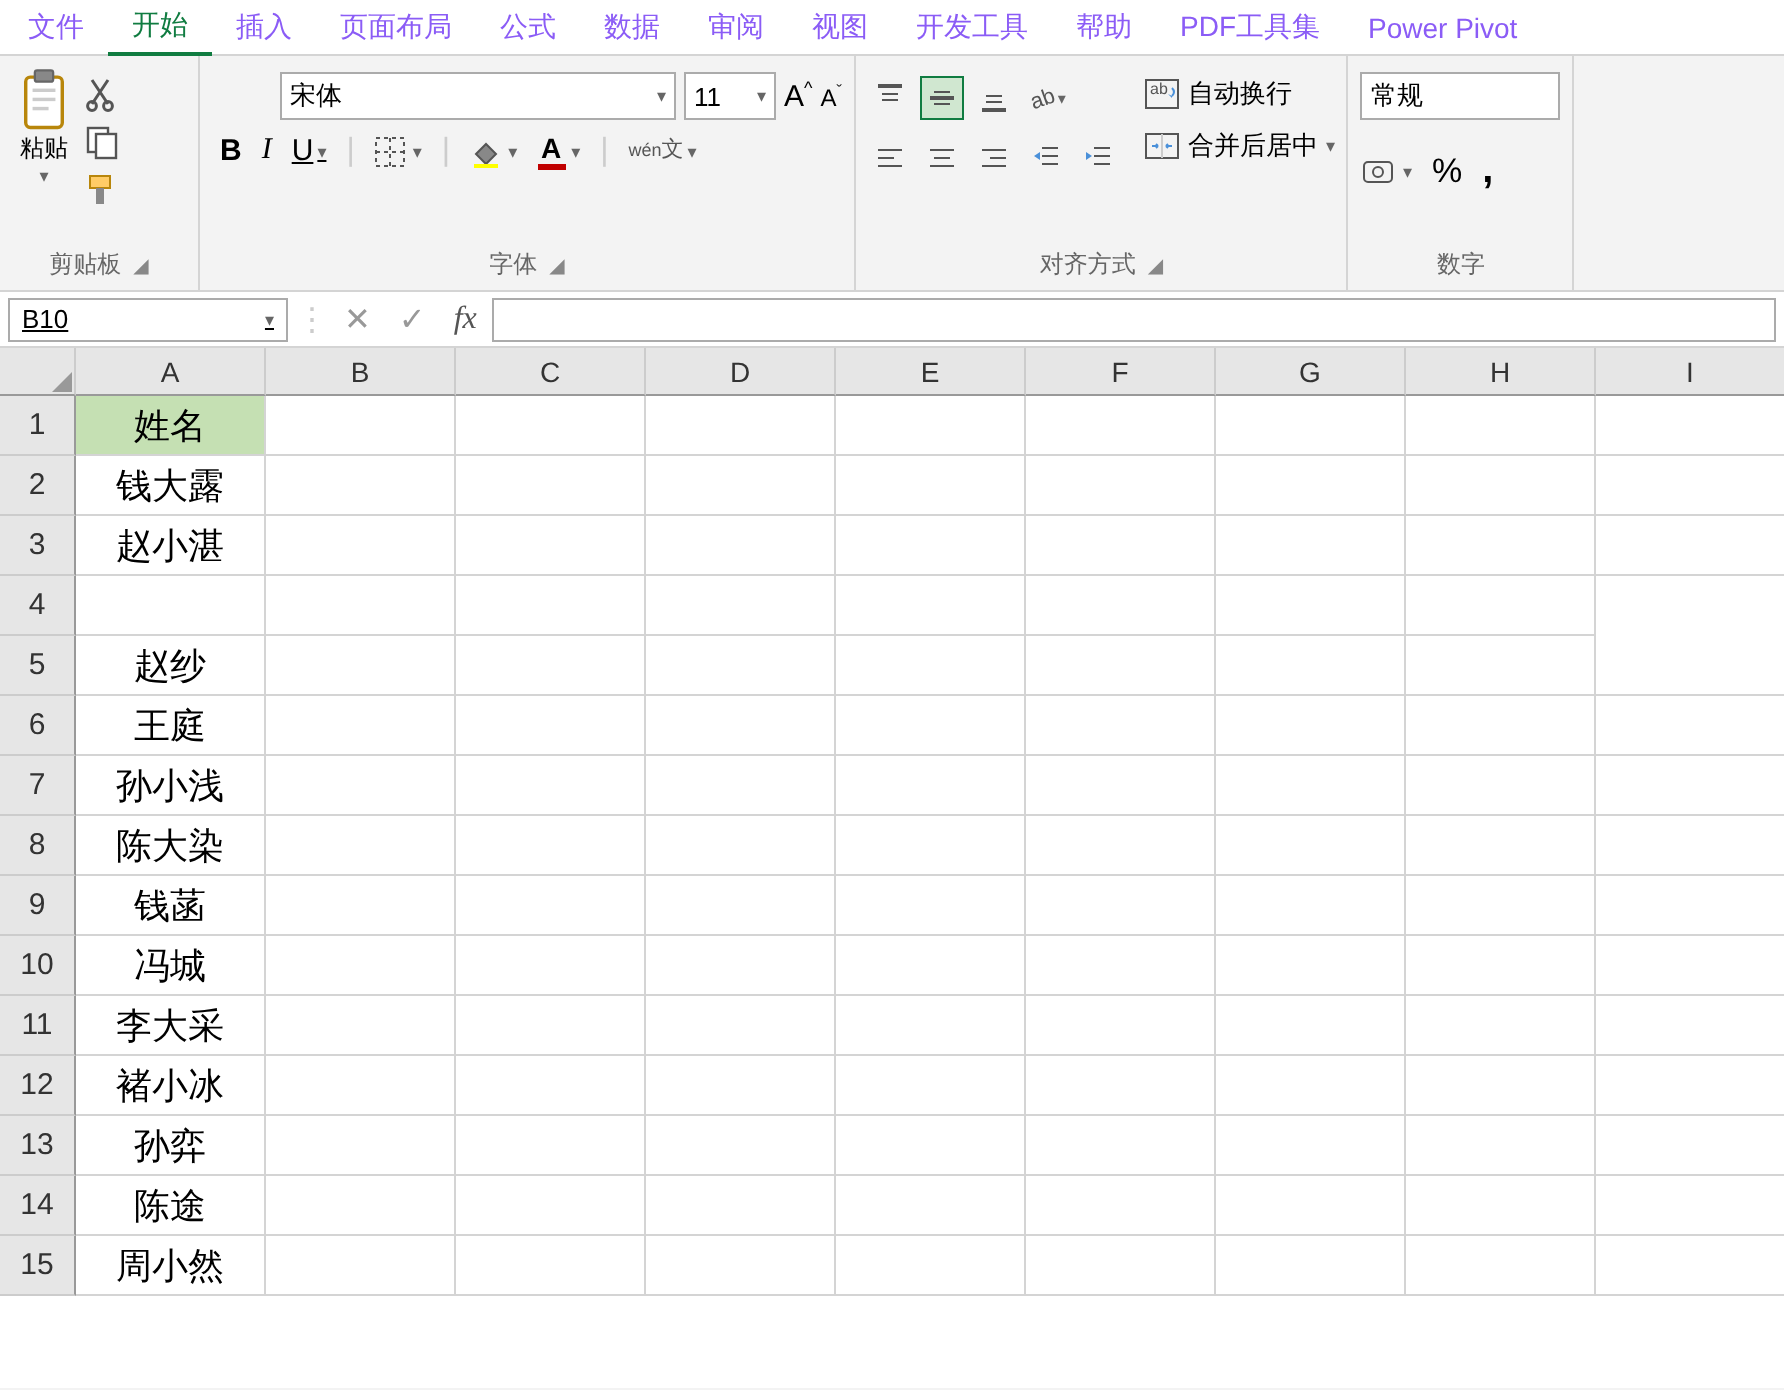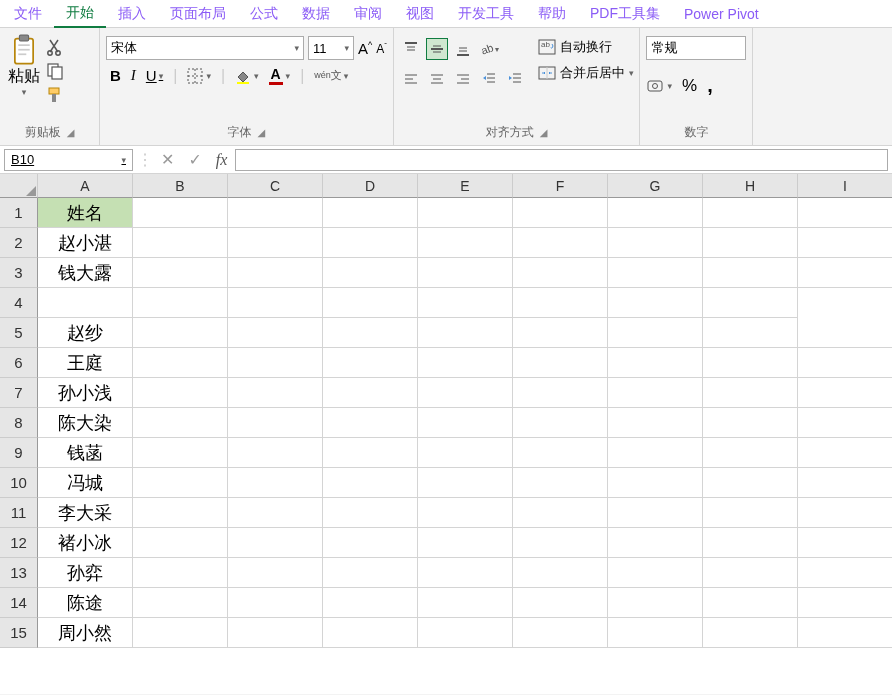--- a/index.html
+++ b/index.html
@@ -9,26 +9,26 @@
 .menubar-item { padding: 4px 12px; font-size: 14px; color: #8b5cf6; cursor: pointer; }
 .menubar-item.active { border-bottom: 2px solid #107c41; color: #107c41; font-weight: 500; }
 
 .ribbon { display: flex; background: #f3f3f3; border-bottom: 1px solid #d4d4d4; height: 118px; }
 .ribbon-group { border-right: 1px solid #d4d4d4; padding: 4px 6px 2px 6px; display: flex; flex-direction: column; justify-content: space-between; }
 .ribbon-group-content { display: flex; align-items: flex-start; gap: 4px; flex: 1; }
 .ribbon-group-label { font-size: 12px; color: #666; text-align: left; padding: 2px 0; display: flex; align-items: center; justify-content: center; gap: 6px; }
 .ribbon-group-label .launcher { font-size: 10px; color: #888; cursor: pointer; }
 .paste-btn { display: flex; flex-direction: column; align-items: center; cursor: pointer; padding: 2px; }
 .paste-icon { width: 28px; height: 32px; }
-.paste-label { font-size: 16px; }
+.paste-label { font-size: 12px; }
 .clip-side { display: flex; flex-direction: column; gap: 6px; padding-top: 6px; }
 .small-icon { width: 18px; height: 18px; cursor: pointer; }
 
 .font-group { min-width: 240px; }
-.font-row { display: flex; align-items: center; gap: 4px; margin-bottom: 6px; margin-top: 4px; }
+.font-row { display: flex; align-items: center; gap: 4px; margin-bottom: 6px; margin-top: 4px; margin-left: 34px; }
 .font-name-select { width: 198px; height: 24px; border: 1px solid #ababab; font-size: 13px; padding: 0 4px; background: #fff; display: flex; align-items: center; justify-content: space-between; cursor: pointer; }
 .font-size-select { width: 46px; height: 24px; border: 1px solid #ababab; font-size: 13px; padding: 0 4px; background: #fff; display: flex; align-items: center; justify-content: space-between; cursor: pointer; }
 .caret-down { font-size: 9px; color: #666; }
 .font-row2 { display: flex; align-items: center; gap: 10px; padding-left: 4px; }
 .btn-b { font-weight: bold; font-size: 15px; cursor: pointer; }
 .btn-i { font-style: italic; font-family: Georgia, serif; font-size: 15px; cursor: pointer; }
 .btn-u { text-decoration: underline; font-size: 15px; cursor: pointer; display:flex; align-items:center; gap:2px; }
 .btn-split { display: flex; align-items: center; gap: 2px; cursor: pointer; }
 .btn-split .caret-down { margin-left: 1px; }
 .color-underline { display: flex; flex-direction: column; align-items: center; }
@@ -41,21 +41,21 @@
 
 .wrap-merge { display: flex; flex-direction: column; gap: 8px; padding-top: 6px; padding-left: 4px; }
 .wrap-btn { display: flex; align-items: center; gap: 4px; font-size: 13px; cursor: pointer; }
 .merge-btn { display: flex; align-items: center; gap: 4px; font-size: 13px; cursor: pointer; }
 
 .number-group { min-width: 100px; }
 .num-select { width: 100px; height: 24px; border: 1px solid #ababab; font-size: 13px; padding: 0 4px; background:#fff; display:flex; align-items:center; justify-content:space-between; cursor:pointer; margin-top:4px; }
 .num-row2 { display:flex; gap: 10px; margin-top: 14px; align-items:center; }
 
 .namebox-row { display:flex; align-items:center; background:#fff; border-bottom:1px solid #d4d4d4; height: 28px; }
-.name-box { width: 129px; height: 22px; border: 1px solid #ababab; margin: 2px 4px; padding: 0 6px; font-size: 13px; display:flex; align-items:center; justify-content:space-between; background:#fff;text-decoration:underline; }
+.name-box { width: 140px; height: 22px; border: 1px solid #ababab; margin: 2px 4px; padding: 0 6px; font-size: 13px; display:flex; align-items:center; justify-content:space-between; background:#fff;text-decoration:underline; }
 .fx-icons { display:flex; align-items:center; gap: 14px; padding: 0 8px; color:#999; }
 .fx-icons .fx { font-style: italic; font-family: Georgia, serif; color:#555; }
 .formula-bar { flex:1; height:22px; border:1px solid #ababab; margin:2px 4px 2px 0; background:#fff; }
 
 .sheet { position: relative; background:#fff; }
 .corner { position:absolute; left:0; top:0; width:38px; height:24px; background:#e6e6e6; border-right:1px solid #ccc; border-bottom:1px solid #999; display:flex; align-items:flex-end; justify-content:flex-end; }
 .corner::after { content:''; width:0; height:0; border-left:10px solid transparent; border-bottom:10px solid #999; margin:1px; }
 .col-headers { position:absolute; left:38px; top:0; display:flex; height:24px; }
 .col-h { width:95px; background:#e6e6e6; border-right:1px solid #ccc; border-bottom:1px solid #999; display:flex; align-items:center; justify-content:center; font-size:14px; color:#333; }
 .row-headers { position:absolute; left:0; top:24px; display:flex; flex-direction:column; width:38px; }
@@ -357,42 +357,42 @@
         <div class="cell"></div>
         <div class="cell"></div>
         <div class="cell"></div>
         <div class="cell"></div>
         <div class="cell"></div>
         <div class="cell"></div>
         <div class="cell"></div>
         <div class="cell"></div>
       </div>
       <div class="cell-row">
+        <div class="cell">钱大露</div>
+        <div class="cell"></div>
+        <div class="cell"></div>
+        <div class="cell"></div>
+        <div class="cell"></div>
+        <div class="cell"></div>
+        <div class="cell"></div>
+        <div class="cell"></div>
+        <div class="cell"></div>
+      </div>
+      <div class="cell-row">
         <div class="cell">赵小湛</div>
         <div class="cell"></div>
         <div class="cell"></div>
         <div class="cell"></div>
         <div class="cell"></div>
         <div class="cell"></div>
         <div class="cell"></div>
         <div class="cell"></div>
         <div class="cell"></div>
       </div>
       <div class="cell-row">
-        <div class="cell">钱大露</div>
-        <div class="cell"></div>
-        <div class="cell"></div>
-        <div class="cell"></div>
-        <div class="cell"></div>
-        <div class="cell"></div>
-        <div class="cell"></div>
-        <div class="cell"></div>
-        <div class="cell"></div>
-      </div>
-      <div class="cell-row">
         <div class="cell"></div>
         <div class="cell"></div>
         <div class="cell"></div>
         <div class="cell"></div>
         <div class="cell"></div>
         <div class="cell"></div>
         <div class="cell"></div>
         <div class="cell"></div>
       </div>
       <div class="cell-row">

